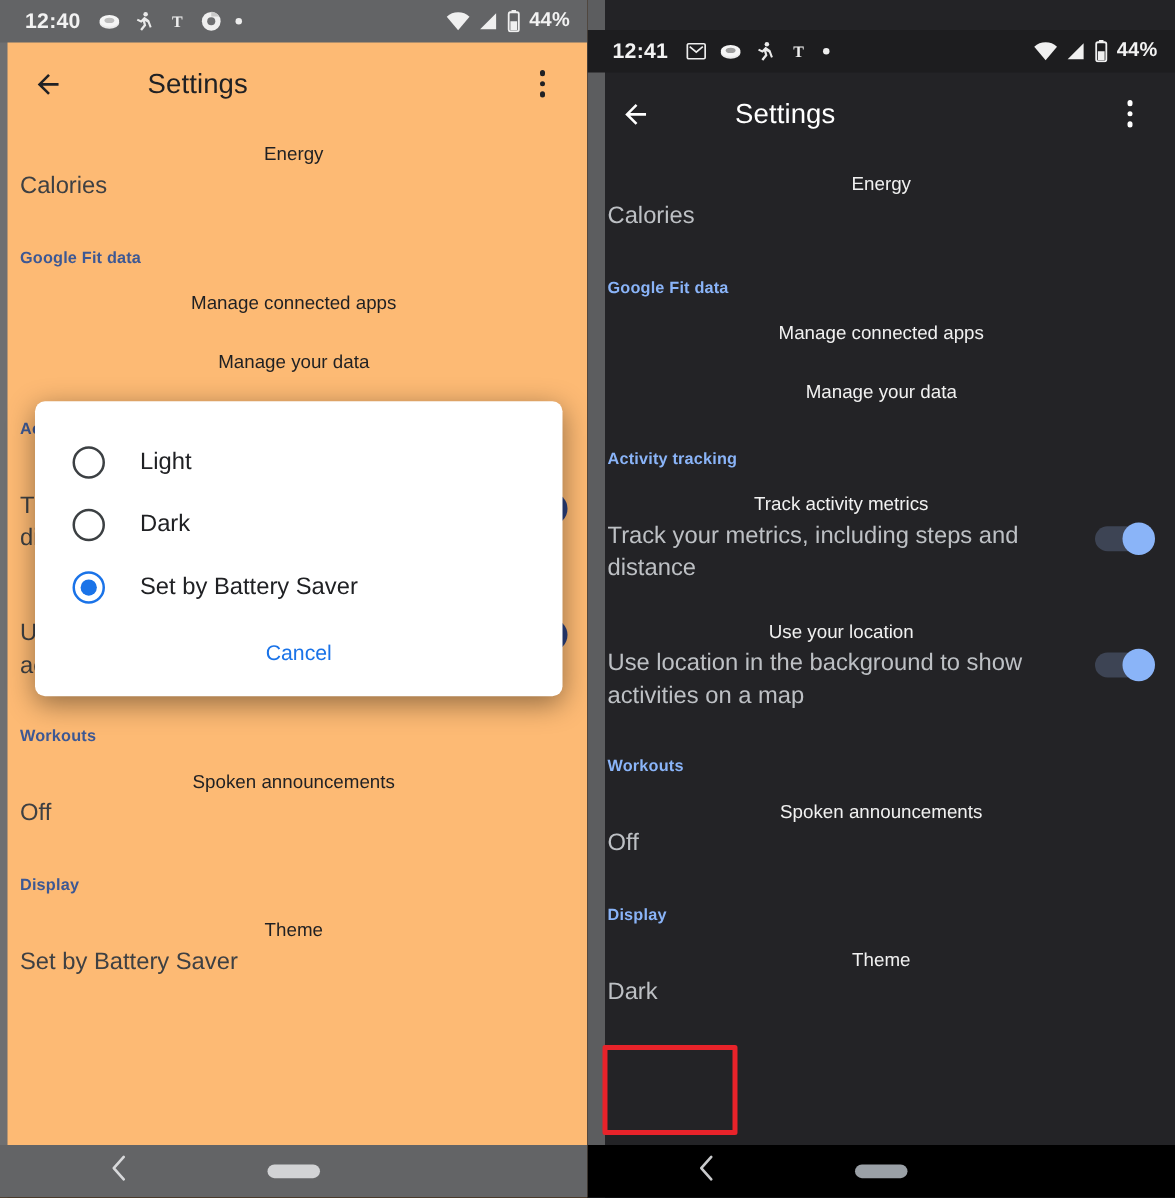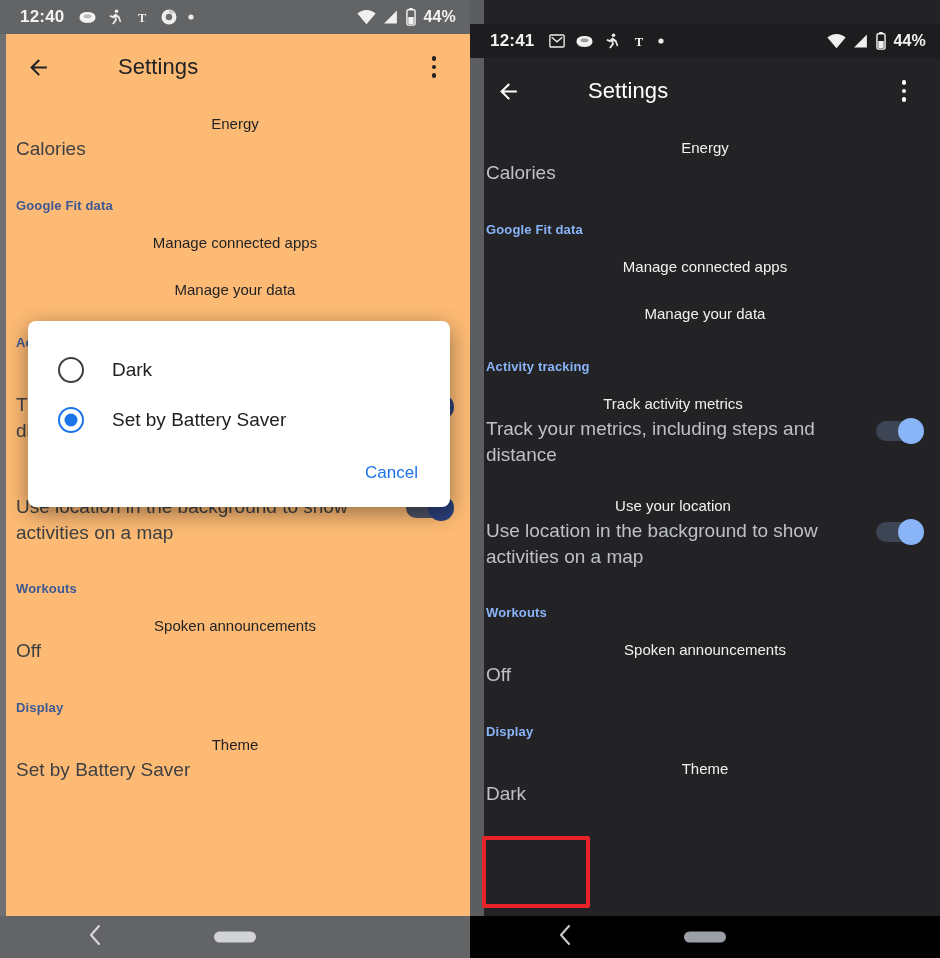--- a/index.html
+++ b/index.html
@@ -158,21 +158,21 @@
     position: relative; flex: none;
   }
   .radio.checked { border-color: #1a73e8; }
   .radio.checked::after {
     content: ""; position: absolute;
     left: 50%; top: 50%; transform: translate(-50%,-50%);
     width: 13px; height: 13px; border-radius: 50%;
     background: #1a73e8;
   }
   .opt .lbl { font-size: 19px; color: #202124; margin-left: 28px; }
-  .dlg-actions { display: flex; justify-content: flex-end; padding: 10px 26px 8px 26px; }
+  .dlg-actions { display: flex; justify-content: center; padding: 10px 26px 8px 26px; }
   .dlg-actions .cancel {
     font-size: 17px; color: #1a73e8; font-weight: normal;
     padding: 8px 6px; background: none; border: none; cursor: pointer;
     font-family: "Liberation Sans", sans-serif;
   }
 </style>
 </head>
 <body>
 
 <div class="stage">
@@ -288,20 +288,24 @@
       <div class="item">
         <div class="t">Theme</div>
         <div class="s">Set by Battery Saver</div>
       </div>
     </div>
 
     <div class="scrim"></div>
     <div class="dialog">
       <div class="opt">
         <span class="radio"></span>
+        <span class="lbl">Light</span>
+      </div>
+      <div class="opt">
+        <span class="radio"></span>
         <span class="lbl">Dark</span>
       </div>
       <div class="opt">
         <span class="radio checked"></span>
         <span class="lbl">Set by Battery Saver</span>
       </div>
       <div class="dlg-actions">
         <button class="cancel">Cancel</button>
       </div>
     </div>

